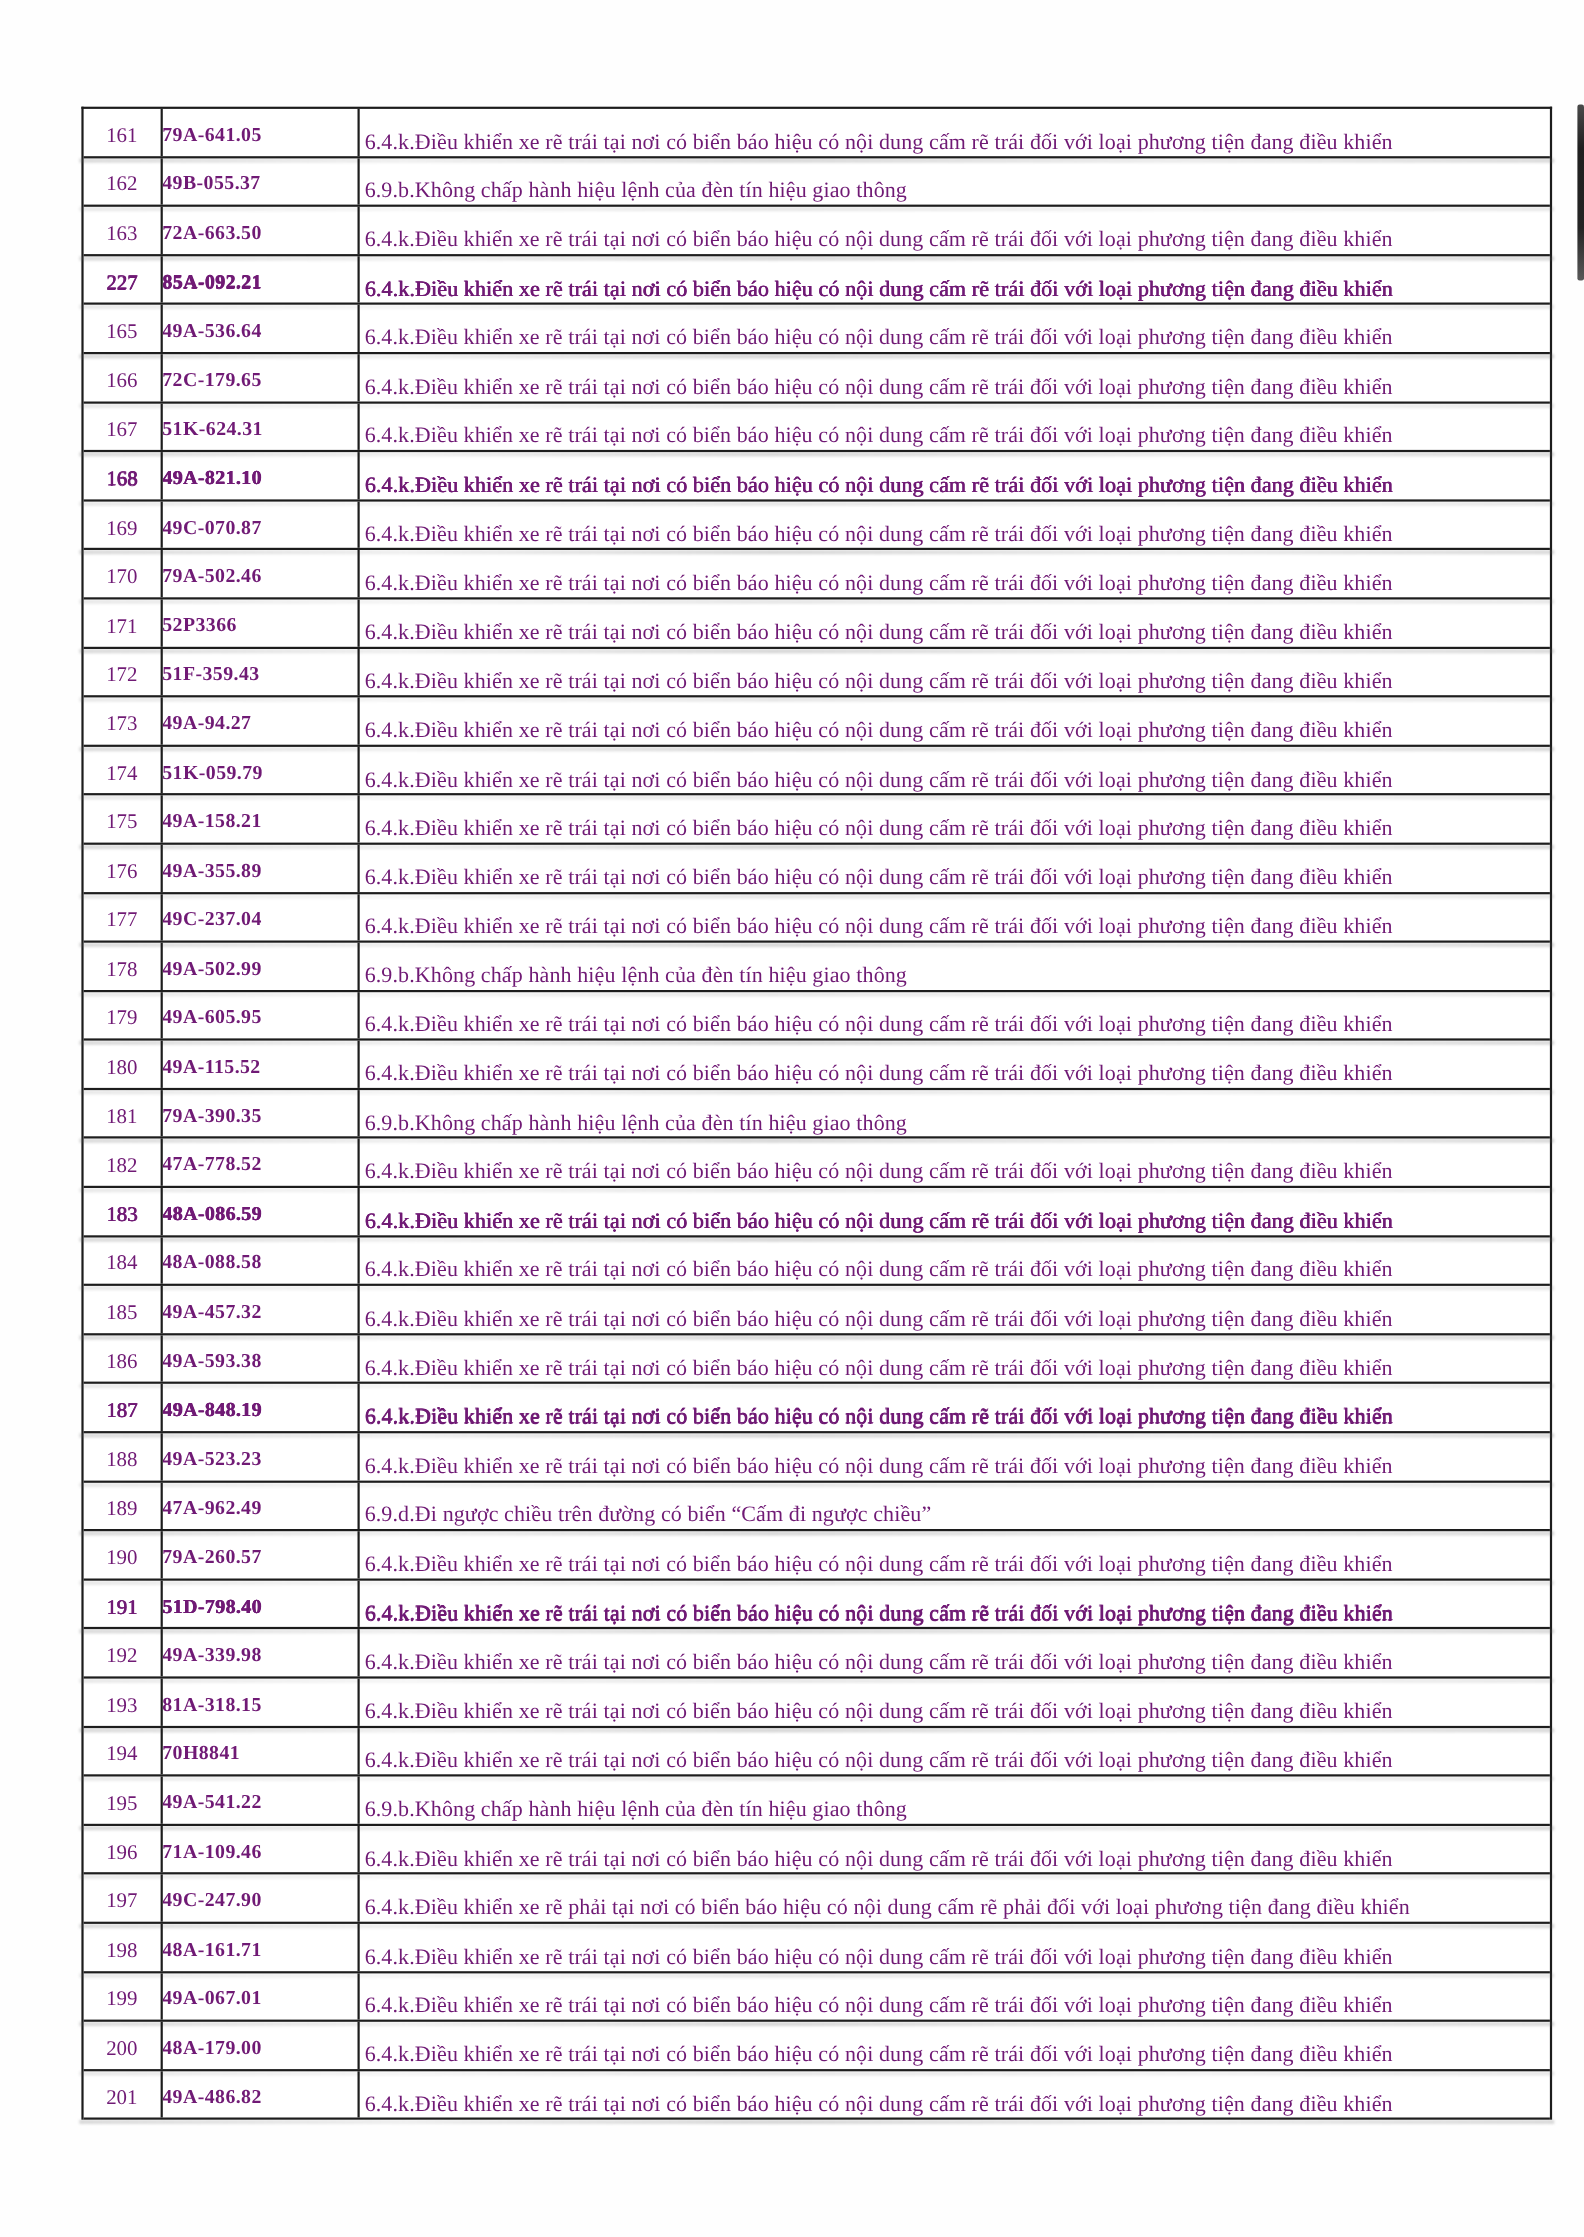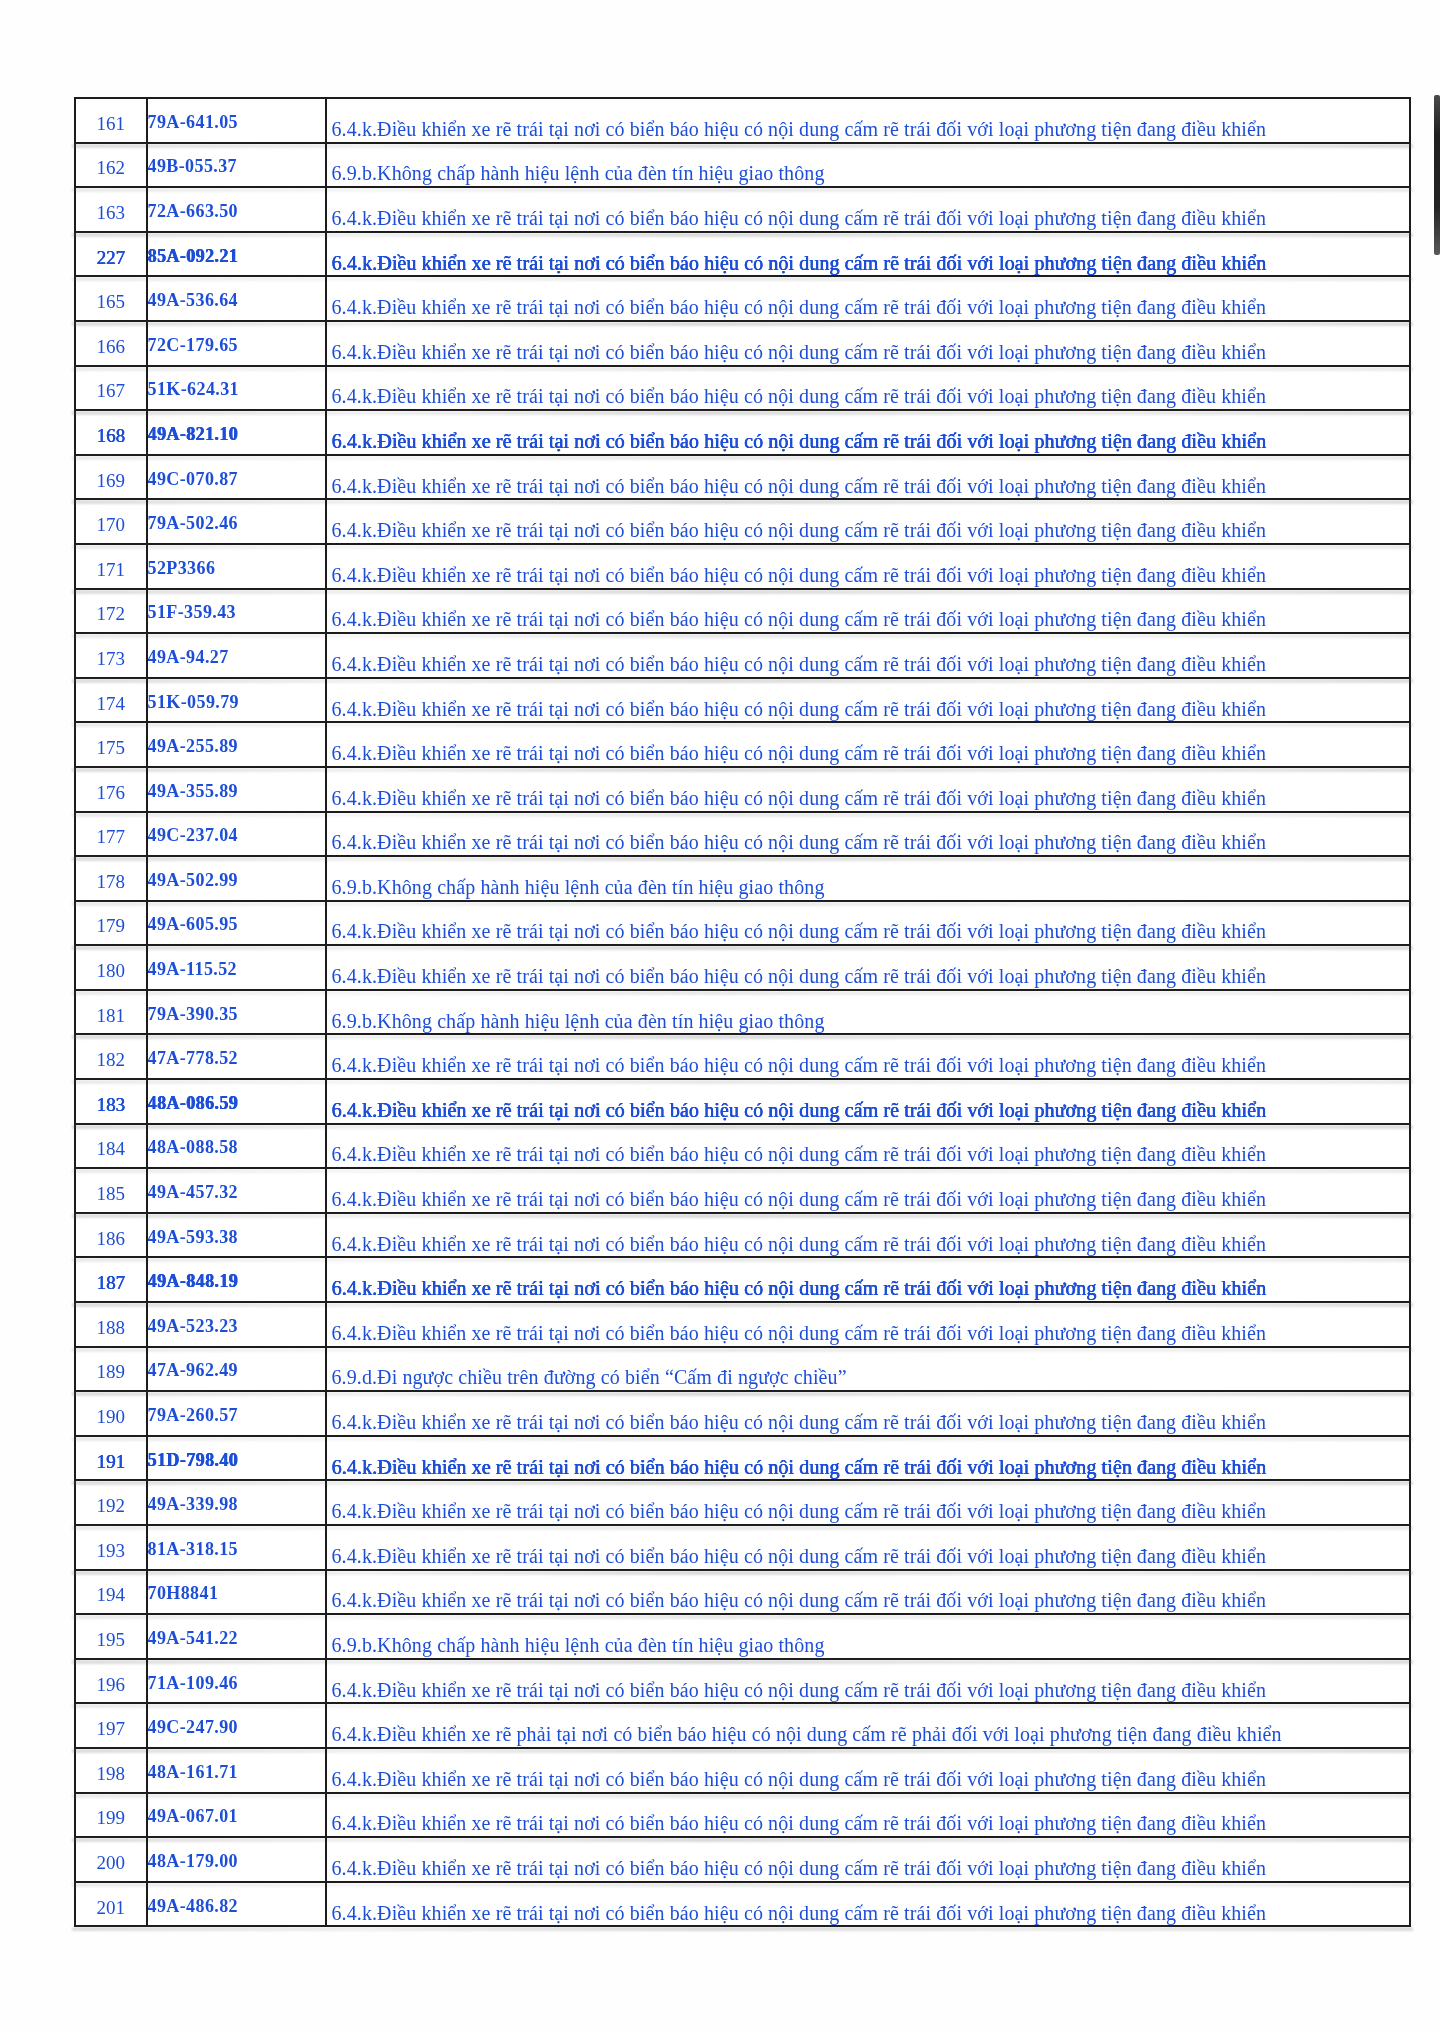--- a/index.html
+++ b/index.html
@@ -3,21 +3,21 @@
 <meta charset="utf-8">
 <style>
   html,body{margin:0;padding:0;background:#d9d9d9;}
   .page{
     position:relative;
     width:1440px;height:2034px;
     margin:0 auto;
     background:#fefefe;
     overflow:hidden;
     font-family:"Liberation Serif","DejaVu Serif",serif;
-    color:#1d4ed8;
+    color:#701a75;
   }
   .vtable{
     position:absolute;
     left:74px;top:97px;
     width:1337px;
     box-sizing:border-box;
     border:2.6px solid #1c1c1c;
     border-bottom:none;
     background:#ffffff;
   }
@@ -240,21 +240,21 @@
     </div>
     <div class="cell viol">
       <span>6.4.k.Điều khiển xe rẽ trái tại nơi có biển báo hiệu có nội dung cấm rẽ trái đối với loại phương tiện đang điều khiển</span>
     </div>
   </div>
       <div class="trow">
     <div class="cell no">
       <span>175</span>
     </div>
     <div class="cell plate">
-      <span>49A-255.89</span>
+      <span>49A-158.21</span>
     </div>
     <div class="cell viol">
       <span>6.4.k.Điều khiển xe rẽ trái tại nơi có biển báo hiệu có nội dung cấm rẽ trái đối với loại phương tiện đang điều khiển</span>
     </div>
   </div>
       <div class="trow">
     <div class="cell no">
       <span>176</span>
     </div>
     <div class="cell plate">

